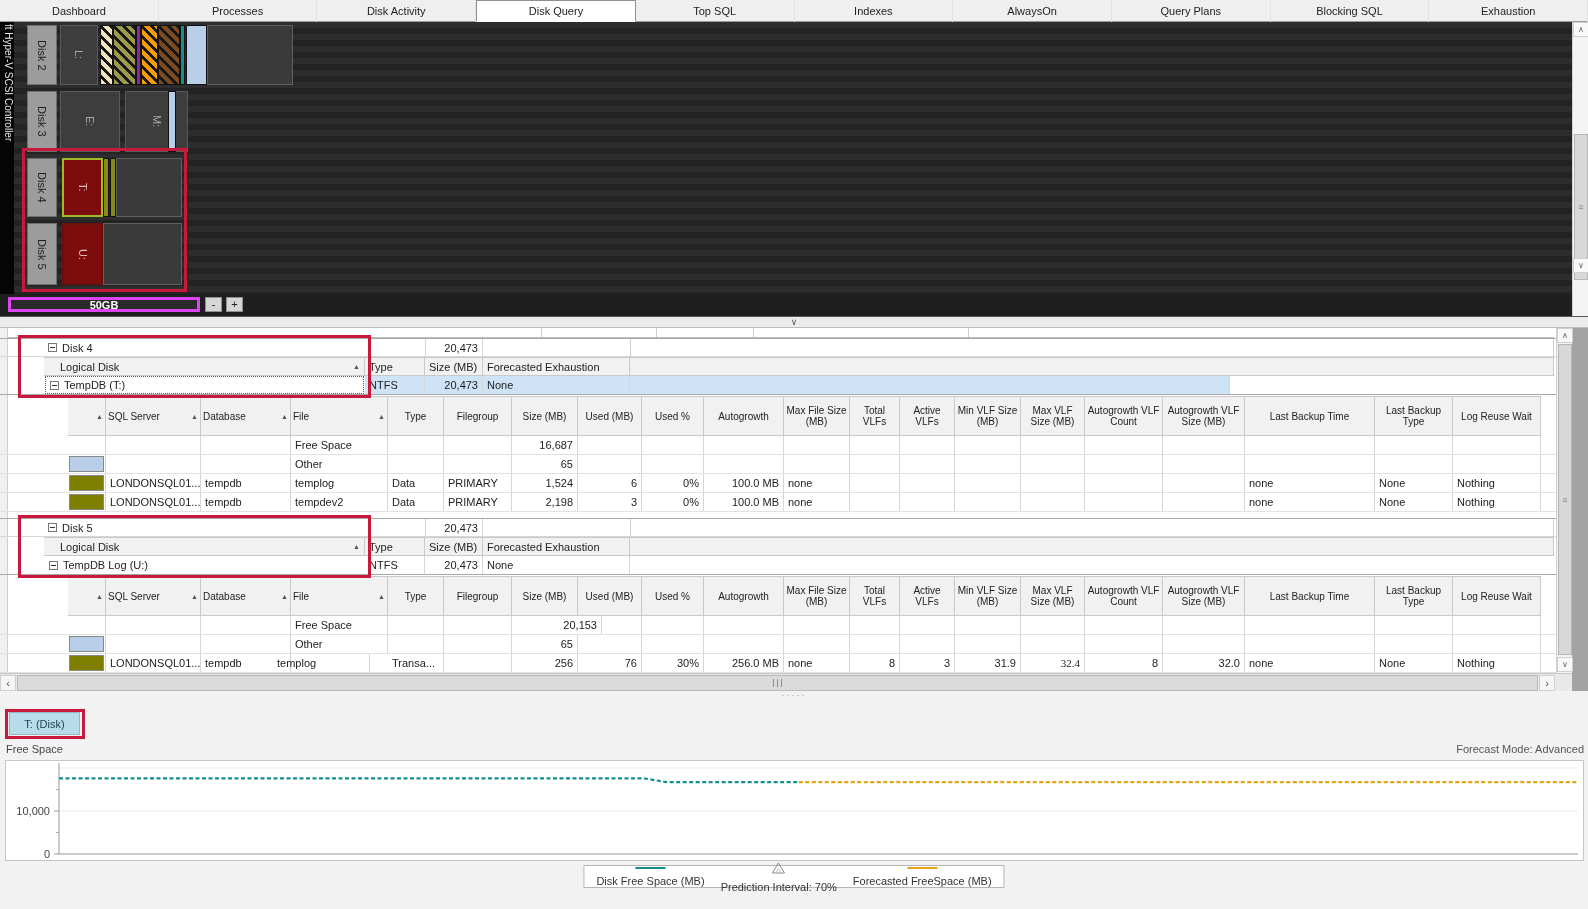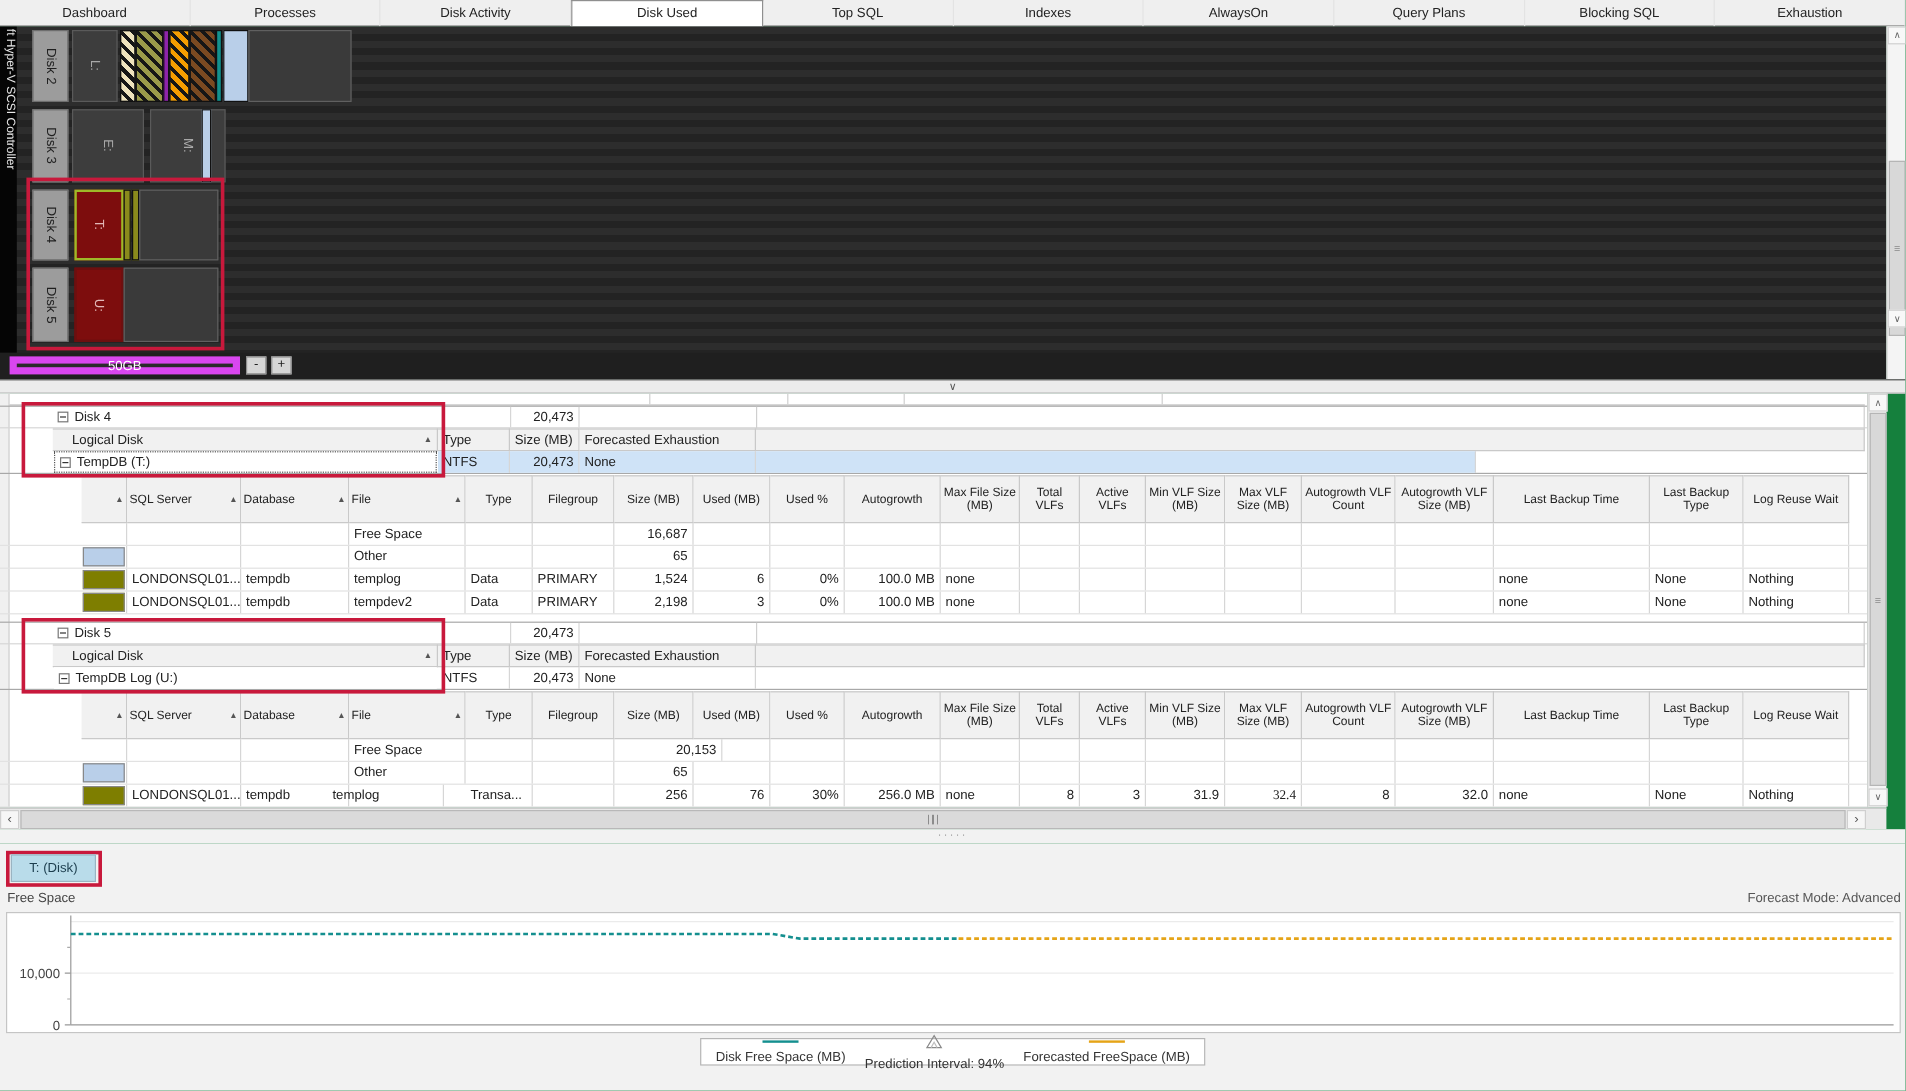--- a/index.html
+++ b/index.html
@@ -1,18 +1,18 @@
 <!DOCTYPE html>
 <html><head>
 <meta charset="utf-8">
 <style>
   * { box-sizing: border-box; margin: 0; padding: 0; }
   html,body { width:1588px; height:909px; overflow:hidden; }
   body { font-family:"Liberation Sans", sans-serif; font-size:11px; color:#222; background:#fff; }
-  #root { position:relative; width:1588px; height:909px; background:#15803d; overflow:hidden; }
+  #root { position:relative; width:1588px; height:909px; background:#a3a3a3; overflow:hidden; }
 
   
   #tabbar { position:absolute; left:0; top:0; width:1588px; height:22px; background:#efefef;
             border-bottom:1px solid #9a9a9a; display:flex; }
   .tab { flex:1; display:flex; align-items:center; justify-content:center; color:#222; cursor:default;
          border-right:1px solid #e3e3e3; height:22px; }
   .tab.active { background:#fff; border:1px solid #8f8f8f; border-bottom:1px solid #fff; font-weight:normal; }
 
   
   #diskpanel { position:absolute; left:0; top:22px; width:1572px; height:294px;
@@ -26,22 +26,22 @@
   .drive { position:absolute; top:3px; bottom:3px; display:flex; align-items:center; justify-content:center; }
   .drive span { writing-mode:vertical-rl; font-size:11px; }
   .drive.letter { background:#3d3d3d; border:1px solid #5a5a5a; color:#a8a8a8; }
   .drive.temp { background:#7d0d0d; border:2px solid #9fb928; color:#e3b9b9; }
   .seg { position:absolute; top:3px; bottom:3px; border:1px solid #111; }
   .freeblk { position:absolute; top:3px; bottom:3px; background:#3a3a3a; border:1px solid #606060; }
   .viz-rect { position:absolute; border:3px solid #c8193c; }
   #callout { position:absolute; left:190px; top:126px; width:188px; height:137px; background:#ffc10a;
     color:#000; font-weight:bold; font-size:17px; line-height:25px; padding:4px 6px; }
   #scalebar { position:absolute; left:0; bottom:0; width:1572px; height:22px; background:#1f1f1f; }
-  #scalebox { position:absolute; left:8px; top:3px; width:192px; height:15px; border:6px solid #d946ef;
-    color:#fff; font-weight:normal; display:flex; align-items:center; justify-content:center; background:#2a2a2a; }
+  #scalebox { position:absolute; left:8px; top:3px; width:192px; height:15px; border:3px solid #d946ef;
+    color:#fff; font-weight:bold; display:flex; align-items:center; justify-content:center; background:#2a2a2a; }
   .zoombtn { position:absolute; top:3px; width:17px; height:15px; background:#d6d6d6; border:1px solid #8f8f8f;
     color:#222; font-size:11px; line-height:12px; text-align:center; }
   
   .vscroll { position:absolute; width:16px; background:#f4f4f4; border-left:1px solid #d0d0d0; }
   .sbtn { position:absolute; left:0; width:16px; height:15px; background:#f8f8f8; border:1px solid #cfcfcf;
     color:#666; font-size:8px; display:flex; align-items:center; justify-content:center; }
   .sthumb { position:absolute; left:1px; width:14px; background:#d8d8d8; border:1px solid #b5b5b5;
     display:flex; align-items:center; justify-content:center; color:#8a8a8a; font-size:9px; }
 
   
@@ -93,21 +93,21 @@
 </style>
 </head>
 <body>
 
 <div id="root">
 
   <div id="tabbar">
       <div class="tab">Dashboard</div>
       <div class="tab">Processes</div>
       <div class="tab">Disk Activity</div>
-      <div class="tab active">Disk Used</div>
+      <div class="tab active">Disk Query</div>
       <div class="tab">Top SQL</div>
       <div class="tab">Indexes</div>
       <div class="tab">AlwaysOn</div>
       <div class="tab">Query Plans</div>
       <div class="tab">Blocking SQL</div>
       <div class="tab">Exhaustion</div>
     </div>
 
   <div id="diskpanel">
     <div id="ctrl-label">ft Hyper-V SCSI Controller</div>
@@ -484,21 +484,21 @@
     <div id="legend">
         <div class="leg-item">
           <div class="leg-line" style="border-top-color: rgb(20, 143, 143);"></div>
           <div>Disk Free Space (MB)</div>
         </div>
         <div class="leg-item">
           <svg width="16" height="14">
             <path d="M8 2 L14 12 L2 12 Z" fill="none" stroke="#8a8a8a"></path>
             <path d="M5.5 12 L8 7.5 L10.5 12" fill="none" stroke="#c0c0c0"></path>
           </svg>
-          <div>Prediction Interval: 94%</div>
+          <div>Prediction Interval: 70%</div>
         </div>
         <div class="leg-item">
           <div class="leg-line" style="border-top-color: rgb(229, 164, 23);"></div>
           <div>Forecasted FreeSpace (MB)</div>
         </div>
       </div>
   </div>
 
 </div>
 

